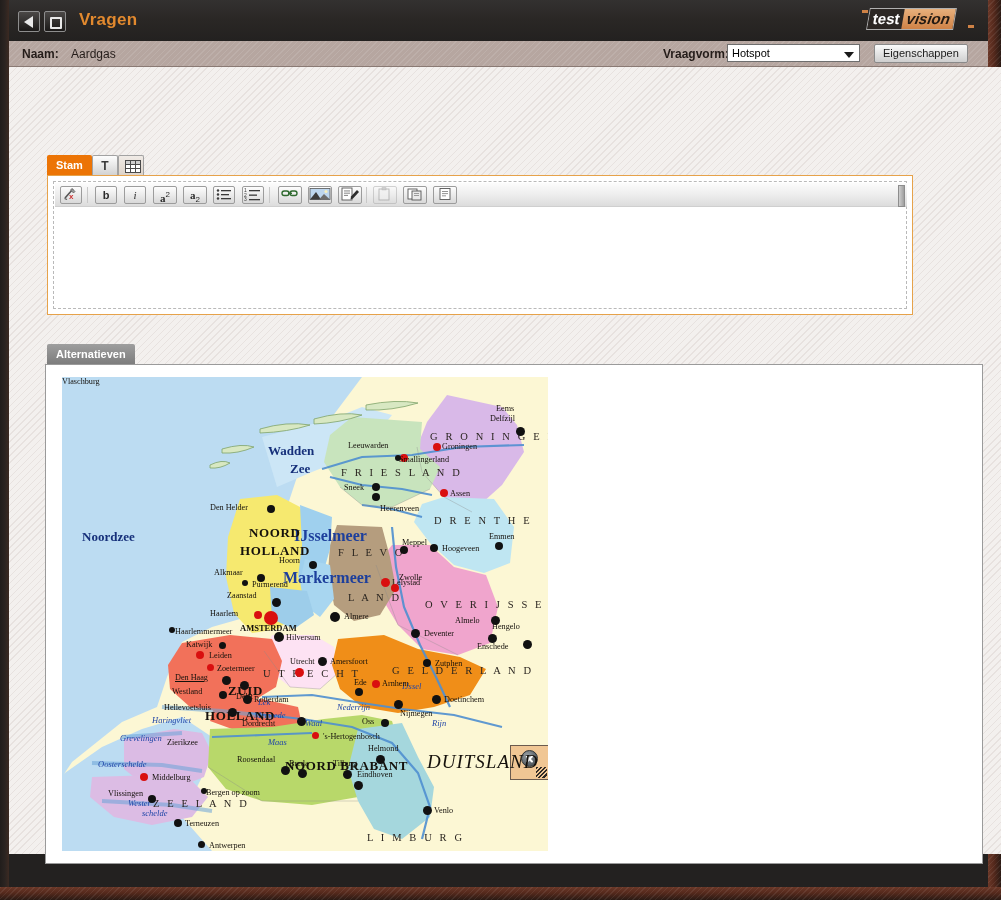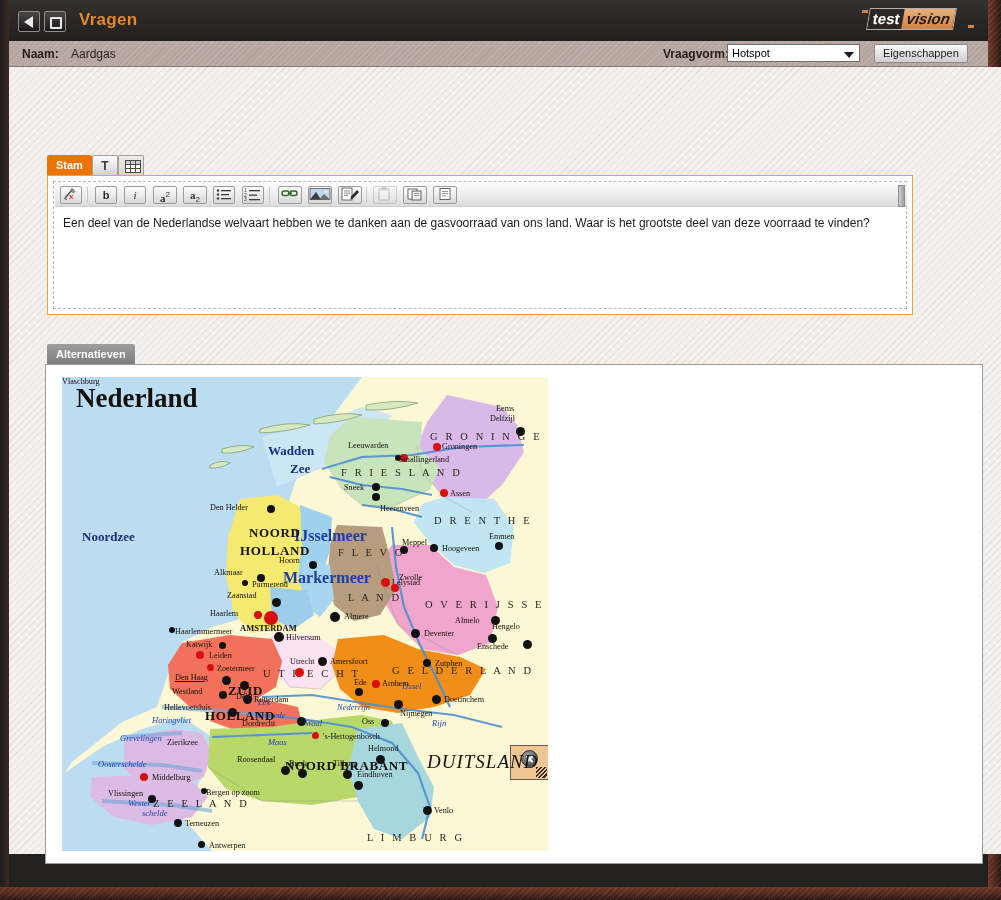--- a/index.html
+++ b/index.html
@@ -501,21 +501,20 @@
               <rect x="4" y="1.5" width="10" height="11" fill="#fff" stroke="#555" stroke-width=".9"></rect>
               <rect x="6" y="4" width="6" height=".9" fill="#888"></rect>
               <rect x="6" y="6.2" width="6" height=".9" fill="#888"></rect>
               <rect x="6" y="8.4" width="4" height=".9" fill="#888"></rect>
             </svg>
           </div>
           <div id="rte-scroll"></div>
         </div>
 
         <div id="stam-text">
-          <p>Een deel van de Nederlandse welvaart hebben we te danken aan de gasvoorraad van ons land. Waar is het grootste deel van deze voorraad te vinden?</p>
         </div>
 
       </div>
     </div>
 
     <div class="tabstrip" id="alt-tabs">
       <div class="tab grey">Alternatieven</div>
     </div>
 
     <div id="alt-panel">
@@ -600,21 +599,20 @@
 
           <g stroke="#8a8a8a" stroke-width=".7" fill="none" opacity=".5">
             <path d="M278,110 L300,128 L330,130 L368,112"></path>
             <path d="M355,70 L360,95 L382,120 L410,135"></path>
             <path d="M314,188 L336,248 L396,278"></path>
             <path d="M202,274 L228,310 L258,312 L276,296"></path>
             <path d="M146,390 L200,424 L296,424"></path>
           </g>
         </svg>
 
-        <div class="mtitle">Nederland</div>
 
         <div id="hotspot">
           <div id="hotspot-close"></div>
           <div id="hotspot-resize"></div>
         </div>
 
         <div id="map-labels">
             <div class="ml sea" style="left: 20px; top: 152px;">Noordzee</div>
             <div class="ml sea" style="left: 206px; top: 66px;">Wadden</div>
             <div class="ml sea" style="left: 228px; top: 84px;">Zee</div>

